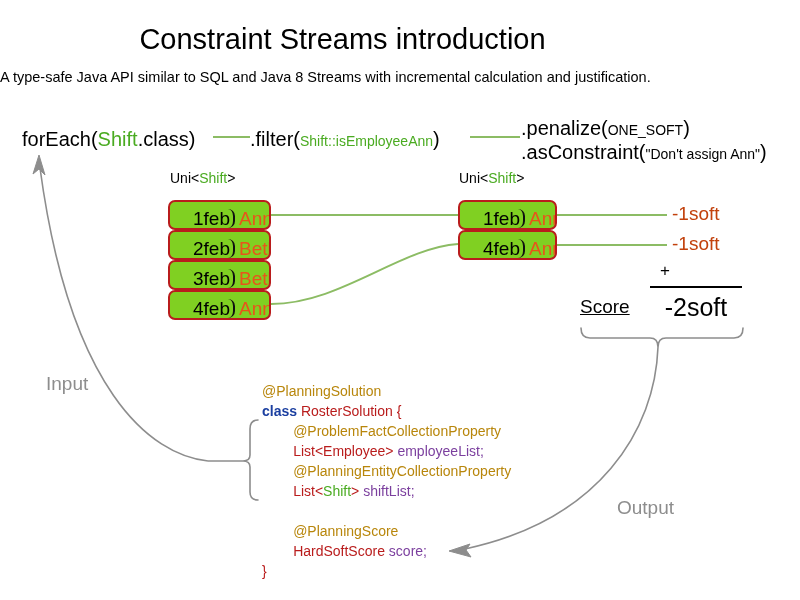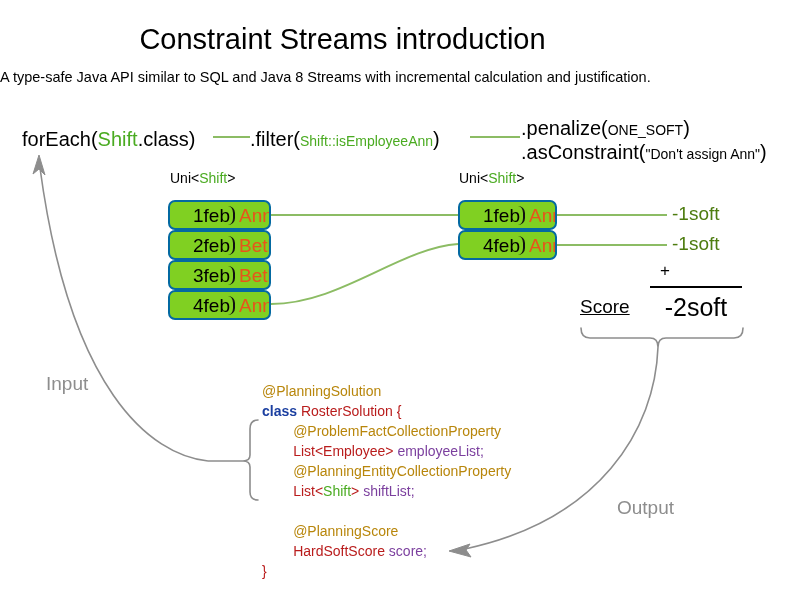--- a/index.html
+++ b/index.html
@@ -56,23 +56,23 @@
     font-size: 14px;
     line-height: 22px;
     white-space: nowrap;
   }
   #uni-left  { left: 170px; top: 167px; }
   #uni-right { left: 459px; top: 167px; }
 
   
   .tuple {
     display: flex;
-    align-items: center;
+    align-items: flex-end;
     background: #80d022;
-    border: 2px solid #0369a1;
+    border: 2px solid #b91c1c;
     border-radius: 7px;
     box-sizing: border-box;
     overflow: hidden;
     padding-left: 20px;
   }
   .tuple .cell {
     display: flex;
     align-items: center;
     justify-content: center;
     font-size: 19px;
@@ -98,21 +98,21 @@
   .tuple-right .date { width: 50px; }
   .tuple-right .name { flex: 1; }
 
   
   .glink { background: #8cbc64; height: 2px; }
 
   
   .soft {
     font-size: 19px;
     line-height: 22px;
-    color: #4d7c0f;
+    color: #c2410c;
     white-space: nowrap;
   }
 
   
   #score-label {
     left: 580px; top: 296px;
     font-size: 19px; line-height: 22px; text-decoration: underline;
   }
   #plus-sign {
     left: 645px; top: 262px;

